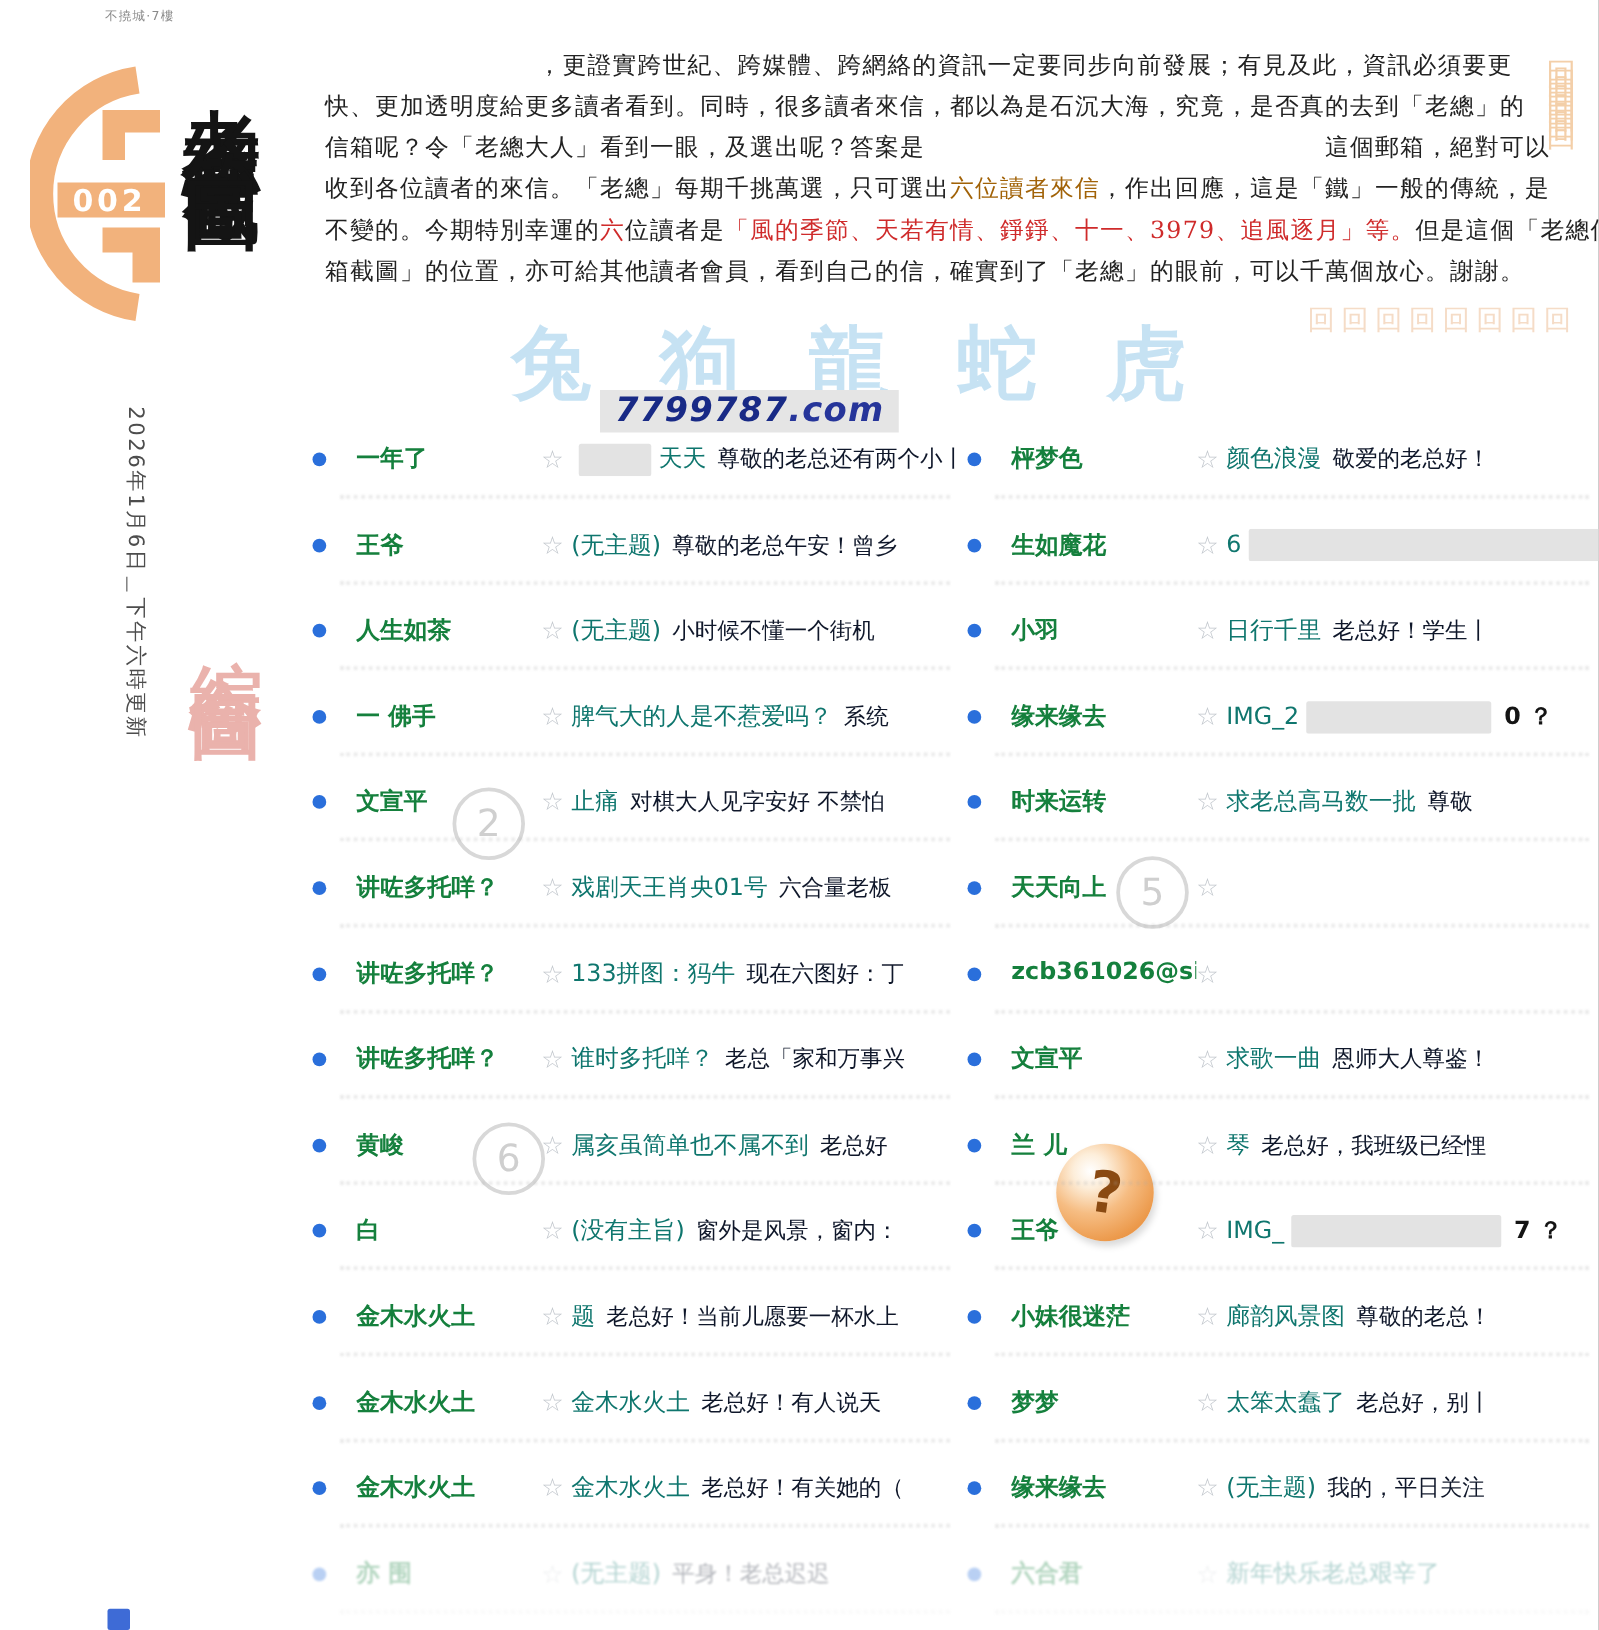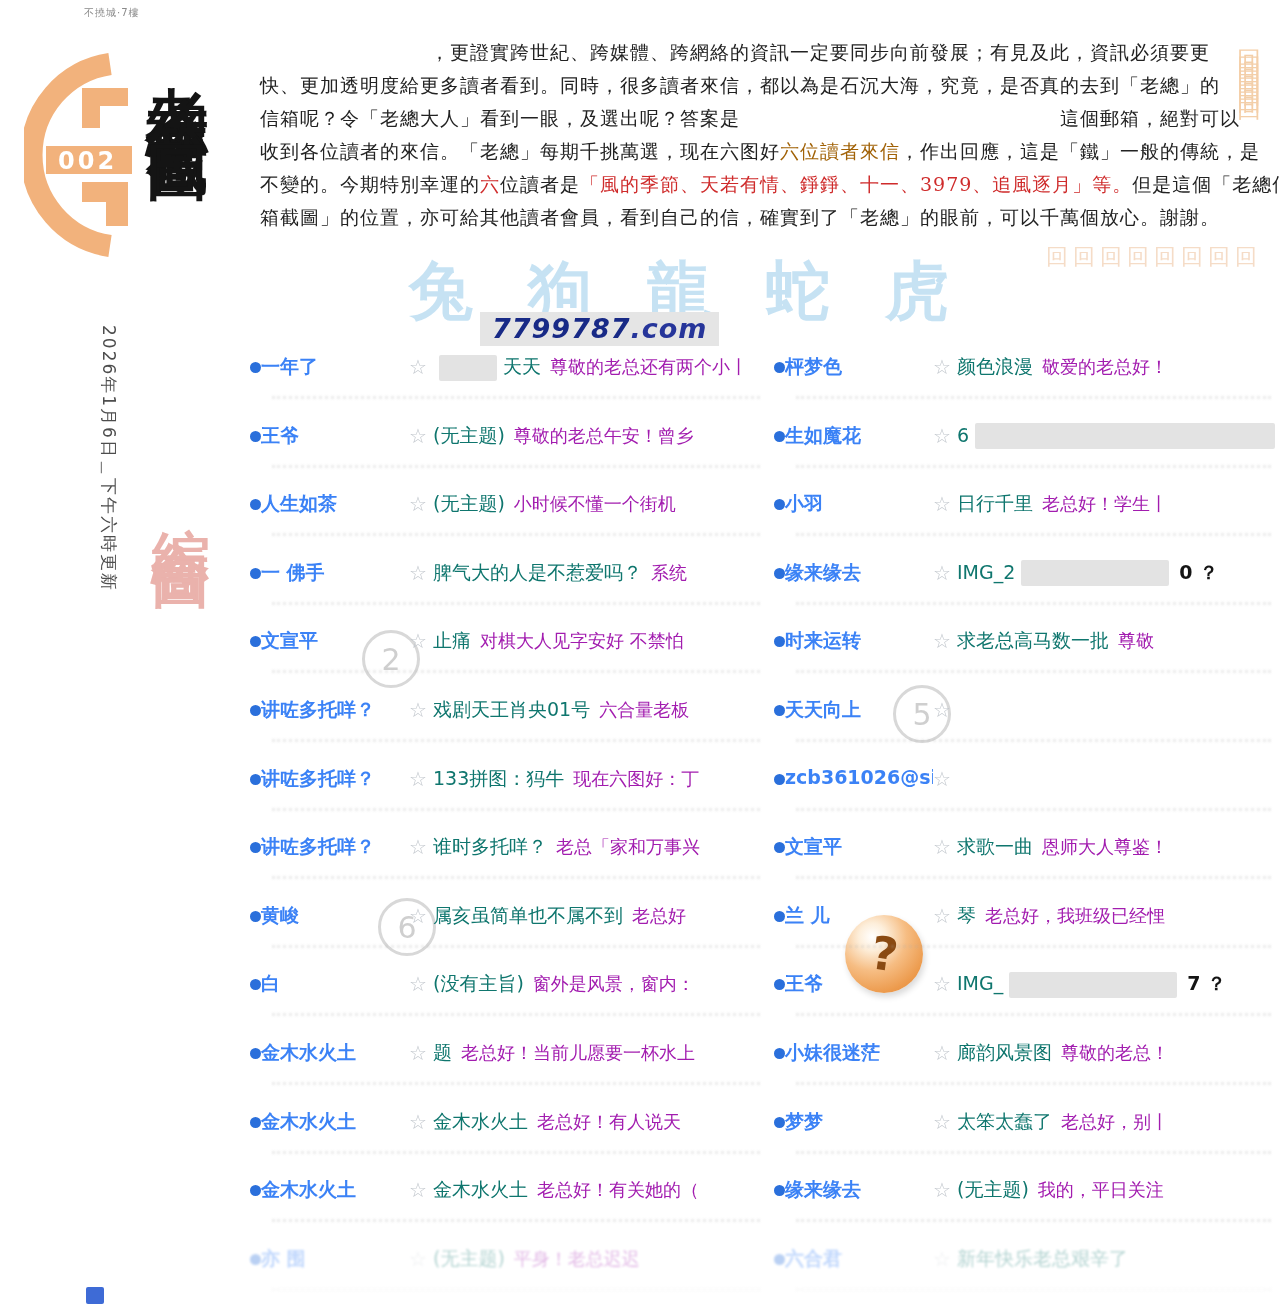--- a/index.html
+++ b/index.html
@@ -52,28 +52,28 @@
   
   .mail-col{position:absolute;top:348px;}
   #mail-left{left:244px;width:524px;}
   #mail-right{left:768px;width:511px;}
   .mail-row{position:relative;height:68.6px;display:flex;align-items:flex-start;
             padding-top:6px;box-sizing:border-box;overflow:hidden;}
   .mail-row::after{content:"";position:absolute;left:28px;right:8px;top:48px;
             border-top:3px dotted rgba(170,170,170,0.25);filter:blur(1px);}
   .mail-row.faded{opacity:.32;filter:blur(1px);}
   .unread-dot{flex:0 0 11px;width:11px;height:11px;border-radius:50%;background:#2a6fdb;margin:8px 0 0 6px;}
-  .sender{flex:0 0 148px;font-size:19px;font-weight:700;color:#3b82f6;
+  .sender{flex:0 0 148px;margin-left:24px;font-size:19px;font-weight:700;color:#15803d;
           white-space:nowrap;overflow:hidden;}
   .star{flex:0 0 24px;font-size:20px;color:#c2c7cd;margin-top:1px;}
   .line-rest{flex:1;white-space:nowrap;overflow:hidden;font-size:19px;}
   .subject{font-weight:400;color:#0f766e;}
   .censor{display:inline-block;height:26px;background:#e3e3e3;border-radius:2px;vertical-align:middle;margin:0 6px;}
   .tail{font-weight:700;color:#141414;margin-left:4px;}
-  .preview{color:#a21caf;margin-left:9px;font-size:18px;}
+  .preview{color:#0f172a;margin-left:9px;font-size:18px;}
 </style>
 </head>
 <body>
 
 <div id="page">
 
   <div class="corner-note">不撓城·7樓</div>
 
   <div class="logo">
     <svg width="120" height="210" viewBox="0 0 120 210">
@@ -87,21 +87,21 @@
 
   <div class="v-title">老總信箱截圖</div>
   <div class="v-subtitle">綜合圖</div>
   <div class="v-date">2026年1月6日＿下午六時更新</div>
   <div class="bottom-blue"></div>
 
   <div class="intro">
       <div class="intro-line"><span style="display: inline-block; width: 170px;"></span><span>，更證實跨世紀、跨媒體、跨網絡的資訊一定要同步向前發展；有見及此，資訊必須要更</span></div>
       <div class="intro-line"><span>快、更加透明度給更多讀者看到。同時，很多讀者來信，都以為是石沉大海，究竟，是否真的去到「老總」的</span></div>
       <div class="intro-line"><span>信箱呢？令「老總大人」看到一眼，及選出呢？答案是</span><span style="display: inline-block; width: 320px;"></span><span>這個郵箱，絕對可以</span></div>
-      <div class="intro-line"><span>收到各位讀者的來信。「老總」每期千挑萬選，现在六图好</span><span class="c-m">六位讀者來信</span><span>，作出回應，這是「鐵」一般的傳統，是</span></div>
+      <div class="intro-line"><span>收到各位讀者的來信。「老總」每期千挑萬選，只可選出</span><span class="c-m">六位讀者來信</span><span>，作出回應，這是「鐵」一般的傳統，是</span></div>
       <div class="intro-line"><span>不變的。今期特別幸運的</span><span class="c-r">六</span><span>位讀者是</span><span class="c-r">「風的季節、天若有情、錚錚、十一、3979、追風逐月」等。</span><span>但是這個「老總信</span></div>
       <div class="intro-line"><span>箱截圖」的位置，亦可給其他讀者會員，看到自己的信，確實到了「老總」的眼前，可以千萬個放心。謝謝。</span></div>
     </div>
 
   <div class="meander-v">回回回回回回回回</div>
   <div class="meander-h">回回回回回回回回</div>
 
   <div class="zodiac">兔狗龍蛇虎</div>
   <div class="site-wm">
     <span>7799787</span><span class="tld">.com</span>

